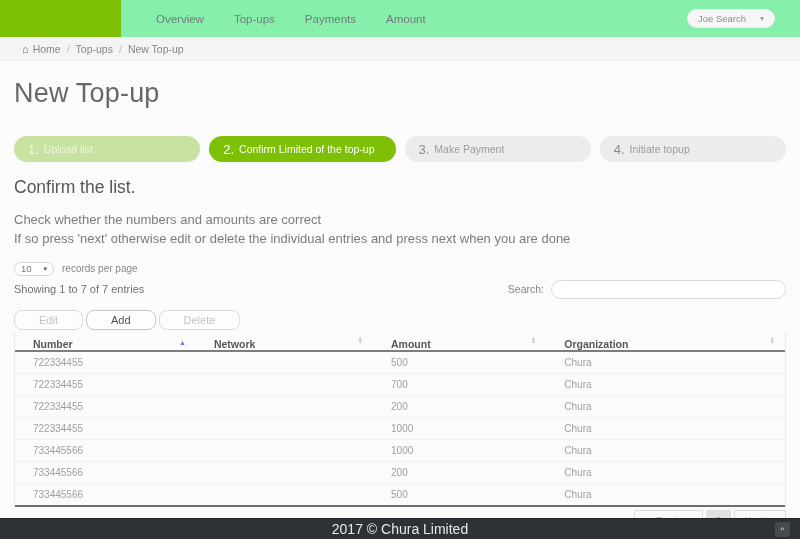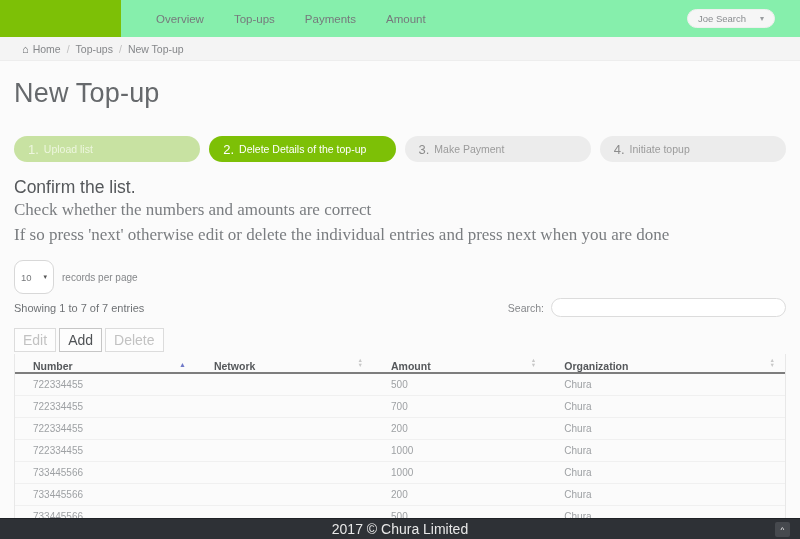--- a/index.html
+++ b/index.html
@@ -47,44 +47,44 @@
   .step .lbl { font-size:10.5px; }
   .step.done { background:#c8e2a2; }
   .step.done .num, .step.done .lbl { color:#edf6de; }
   .step.active { background:#7dc006; }
   .step.active .num, .step.active .lbl { color:#ffffff; }
   .step.pending { background:#ececec; }
   .step.pending .num { color:#8c8c8c; }
   .step.pending .lbl { color:#9b9b9b; }
 
   .section-heading { margin-top:15px; font-size:17.5px; font-weight:400; color:#55585b; }
-  .section-desc { margin-top:0; font-size:17px; color:#7a7d80; line-height:1.45;font-family:Liberation Serif, serif; }
+  .section-desc { margin-top:13px; font-size:13px; color:#7a7d80; line-height:1.45; }
 
   .records-row { margin-top:13px; display:flex; align-items:center; }
   .records-select {
-    width:40px; height:34px; background:#ffffff; border:1px solid #d8d8d8; border-radius:9px;
+    width:40px; height:14px; background:#ffffff; border:1px solid #d8d8d8; border-radius:9px;
     display:flex; align-items:center; justify-content:space-between;
     padding:0 6px; font-size:9.5px; color:#77797c; cursor:pointer;
   }
   .records-select .caret { font-size:7px; color:#555; }
   .records-label { font-size:10px; color:#85878a; margin-left:8px; }
 
   .info-row { margin-top:4px; display:flex; align-items:center; justify-content:space-between; }
   .showing-text { font-size:11px; color:#6f7275; }
   .search-wrap { display:flex; align-items:center; gap:7px; }
   .search-label { font-size:10.5px; color:#85878a; }
   .search-input {
     width:235px; height:19px; border:1px solid #dcdcdc; border-radius:10px;
     background:#ffffff; font-size:10px; color:#555; padding:0 10px; outline:none;
     font-family:"Liberation Sans", sans-serif;
   }
 
   .toolbar { margin-top:11px; display:flex; gap:3px; }
   .tb-btn {
-    font-size:14px; padding:3px 8px; border-radius:0; background:#fdfdfd;
+    font-size:11px; padding:3px 24px; border-radius:8px; background:#fdfdfd;
     border:1px solid #dcdcdc; color:#c2c2c2; font-family:"Liberation Sans", sans-serif;
   }
   .tb-btn.enabled { color:#4f5255; border-color:#c6c6c6; cursor:pointer; }
 
   
   .grid-wrap { margin-top:2px; border-left:1px solid #e8e8e8; border-right:1px solid #e8e8e8; }
   table { width:100%; border-collapse:collapse; table-layout:fixed; }
   col.c1 { width:23.5%; } col.c2 { width:23%; } col.c3 { width:22.5%; } col.c4 { width:31%; }
   th {
     text-align:left; font-size:10.5px; font-weight:bold; color:#55585b;
@@ -149,21 +149,21 @@
 <div class="content">
   <div class="page-title">New Top-up</div>
 
   <div class="steps">
     <div class="step done">
       <span class="num">1.</span>
       <span class="lbl">Upload list</span>
     </div>
     <div class="step active">
       <span class="num">2.</span>
-      <span class="lbl">Delete Details of the top-up</span>
+      <span class="lbl">Confirm Limited of the top-up</span>
     </div>
     <div class="step pending">
       <span class="num">3.</span>
       <span class="lbl">Make Payment</span>
     </div>
     <div class="step pending">
       <span class="num">4.</span>
       <span class="lbl">Initiate topup</span>
     </div>
   </div>

